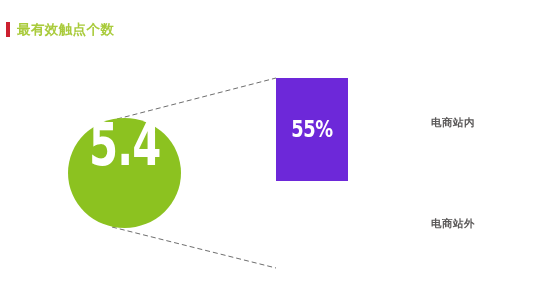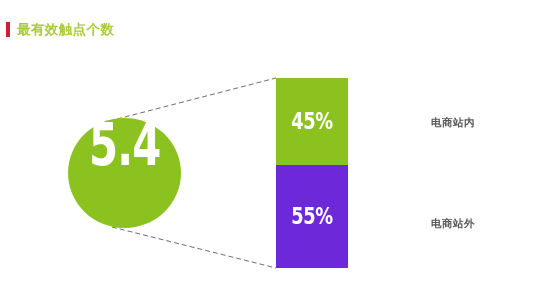--- a/index.html
+++ b/index.html
@@ -138,23 +138,20 @@
   <svg class="funnel-svg" viewBox="0 0 533 307">
     <line x1="117" y1="119" x2="276" y2="78" stroke="#6E6E6E" stroke-width="1" stroke-dasharray="5,3"></line>
     <line x1="112" y1="227" x2="276" y2="268" stroke="#6E6E6E" stroke-width="1" stroke-dasharray="5,3"></line>
   </svg>
 
   <div class="kpi-bubble">
     <span class="kpi-value">5.4</span>
   </div>
 
   <div class="stack-bar">
-    <div class="stack-seg seg-top">
-      <span class="seg-label">45%</span>
-    </div>
     <div class="stack-seg seg-bottom">
       <span class="seg-label">55%</span>
     </div>
   </div>
 
   <div class="cat-label cat-label-top">电商站内</div>
   <div class="cat-label cat-label-bottom">电商站外</div>
 
 </div>
 

